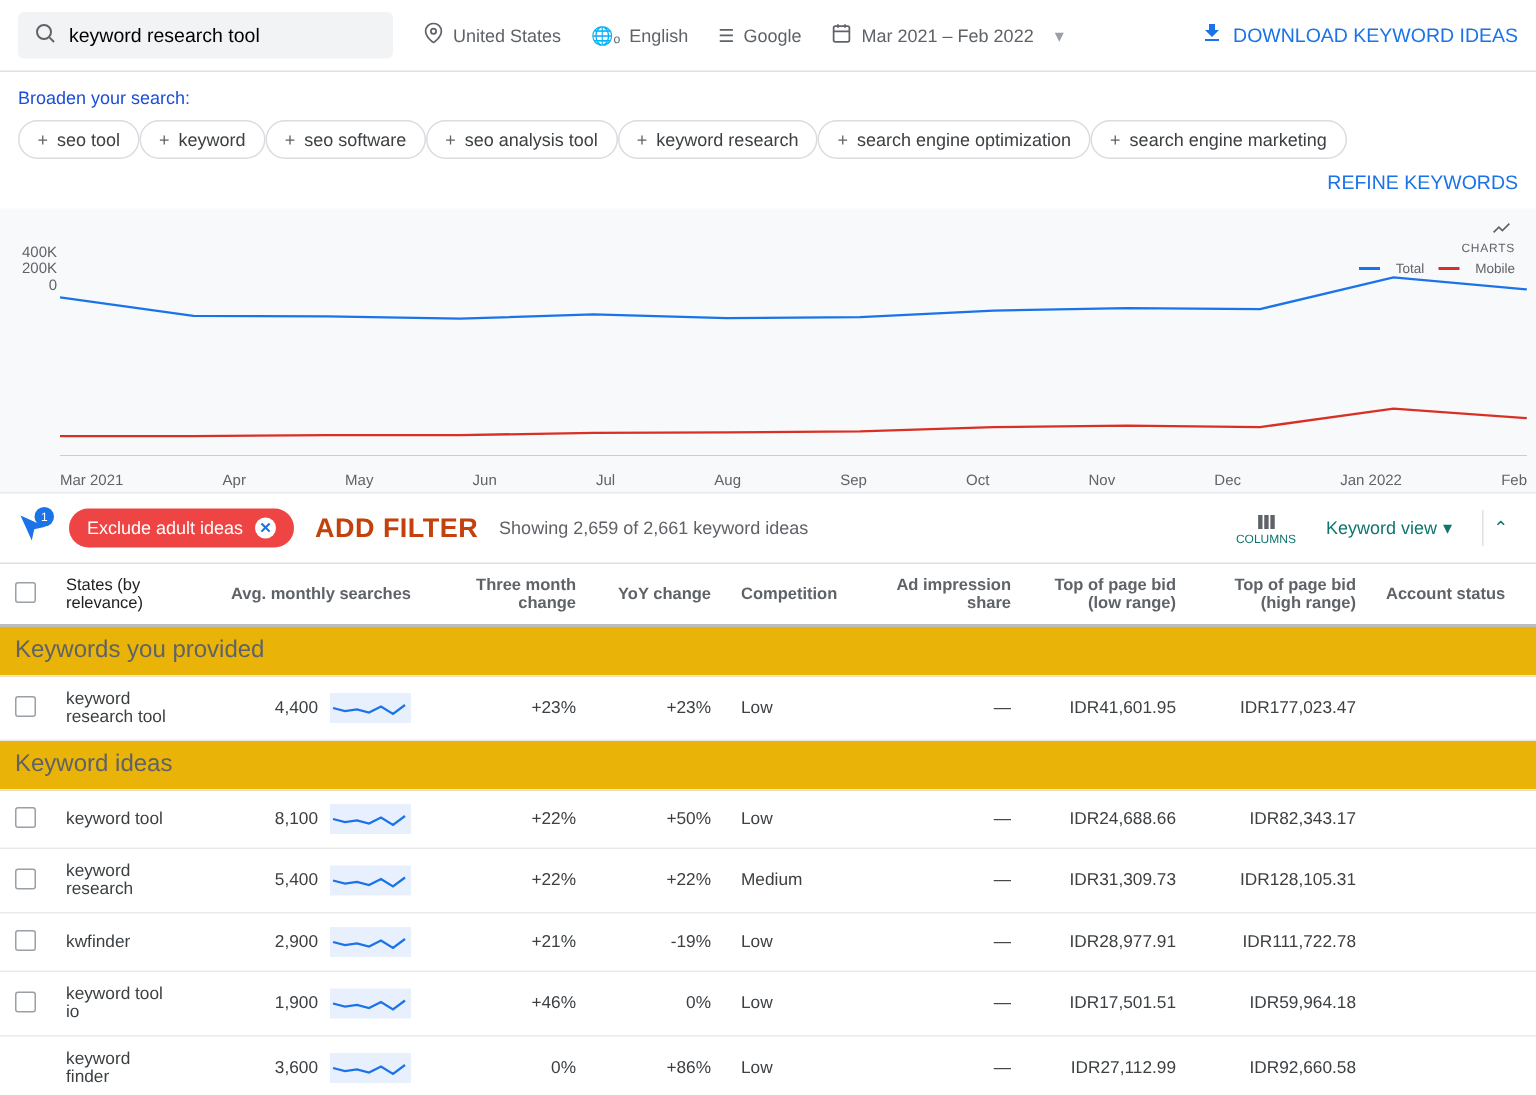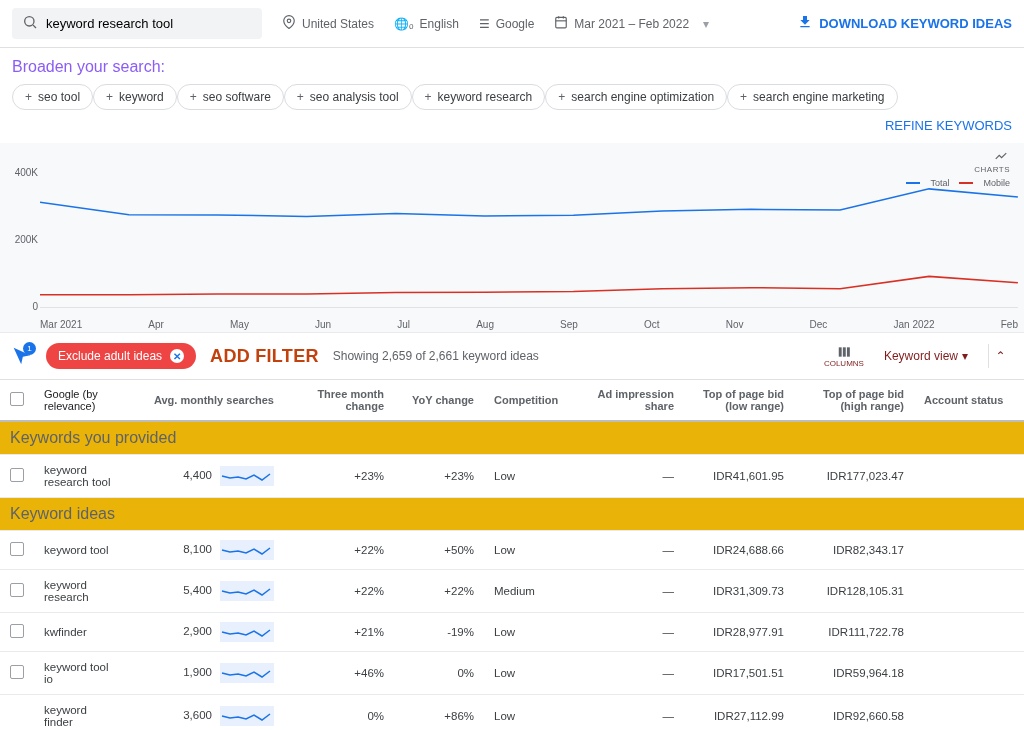--- a/index.html
+++ b/index.html
@@ -1,39 +1,39 @@
 <!DOCTYPE html>
 <html><head>
 <meta charset="utf-8">
 <style>
 *{box-sizing:border-box;margin:0;padding:0;font-family:Arial,Helvetica,sans-serif}
 body{background:#fff;font-size:12px;color:#3c4043}
 .topbar{display:flex;align-items:center;padding:8px 12px;border-bottom:1px solid #e0e0e0;gap:20px}
 .search-box{display:flex;align-items:center;background:#f1f3f4;border-radius:4px;padding:6px 10px;width:250px}
 .search-box input{border:none;background:transparent;outline:none;font-size:13px;margin-left:8px;width:100%}
 .top-opt{display:flex;align-items:center;gap:6px;font-size:12px;color:#5f6368}
-.download-link{margin-left:auto;color:#1a73e8;font-weight:700;font-size:13px;display:flex;align-items:center;gap:6px;cursor:pointer}
+.download-link{margin-left:auto;color:#1a73e8;font-weight:400;font-size:13px;display:flex;align-items:center;gap:6px;cursor:pointer}
 .filter-row{display:flex;align-items:center;padding:10px 12px;gap:8px;flex-wrap:wrap}
-.filter-label{font-size:16px;color:#8b5cf6;margin-right:0}
+.filter-label{font-size:12px;color:#1d4ed8;margin-right:0}
 .chip{display:inline-flex;align-items:center;gap:6px;border:1px solid #dadce0;border-radius:16px;padding:5px 12px;font-size:12px;color:#3c4043;cursor:pointer}
 .chip .plus{color:#5f6368}
 .refine{margin-left:auto;color:#1a73e8;font-weight:400;font-size:13px;cursor:pointer}
 .chart-area{background:#f8f9fa;height:190px;position:relative;border-bottom:1px solid #e8eaed}
 .chart-legend{position:absolute;top:6px;right:14px;font-size:9px;color:#5f6368;text-align:right}
 .legend-items{display:flex;gap:10px;margin-top:4px;align-items:center}
 .lg-line{width:14px;height:2px;display:inline-block}
 .chart-svg{position:absolute;left:40px;right:6px;top:24px;bottom:20px}
-.y-labels{position:absolute;left:6px;top:24px;bottom:20px;width:32px;display:flex;flex-direction:column;justify-content:space-between;font-size:10px;color:#5f6368;text-align:right}
+.y-labels{position:absolute;left:6px;top:24px;bottom:20px;width:32px;display:flex;flex-direction:column;font-size:10px;color:#5f6368;text-align:right}
 .x-labels{position:absolute;left:40px;right:6px;bottom:2px;display:flex;justify-content:space-between;font-size:10px;color:#5f6368}
 .controls-row{display:flex;align-items:center;padding:10px 12px;gap:14px;border-bottom:1px solid #e0e0e0}
 .pill-ideas{background:#ef4444;color:#fff;border-radius:16px;padding:6px 12px;display:flex;align-items:center;gap:8px;font-size:12px}
 .pill-ideas .x{background:#fff;color:#1a73e8;border-radius:50%;width:14px;height:14px;display:flex;align-items:center;justify-content:center;font-size:10px;font-weight:bold}
 .add-filter{color:#c2410c;font-weight:700;font-size:18px;letter-spacing:.3px;cursor:pointer}
 .showing{color:#5f6368;font-size:12px}
-.right-ctrls{margin-left:auto;display:flex;align-items:center;gap:20px;color:#7f1d1d}
+.right-ctrls{margin-left:auto;display:flex;align-items:center;gap:20px;color:#0f766e}
 .col-icon{display:flex;flex-direction:column;align-items:center;font-size:8px}
 .kview{display:flex;align-items:center;gap:4px;font-size:12px}
 .chev{width:24px;height:24px;display:flex;align-items:center;justify-content:center;border-left:1px solid #e0e0e0;cursor:pointer}
 .notif-icon{display:flex;align-items:center;cursor:pointer;position:relative}
 .notif-badge{position:absolute;top:-4px;right:-4px;background:#1a73e8;color:#fff;border-radius:50%;width:13px;height:13px;font-size:8px;display:flex;align-items:center;justify-content:center}
 table{width:100%;border-collapse:collapse}
 thead th{text-align:left;font-weight:700;font-size:11px;color:#5f6368;padding:8px 10px;border-bottom:2px solid #bdbdbd;background:#fff}
 thead th.r{text-align:right}
 .section-row td{background:#eab308;color:#5f6368;font-size:16px;padding:7px 10px}
 tbody td{padding:9px 10px;border-bottom:1px solid #e8eaed;font-size:11.5px;color:#3c4043}
@@ -159,21 +159,21 @@
         <span>▾</span>
       </div>
     <div class="chev">⌃</div>
   </div>
 </div>
 
 <table>
 <thead>
 <tr>
   <th style="width:28px"><span class="cb"></span></th>
-  <th class="th-sort">Google (by relevance)</th>
+  <th class="th-sort">States (by relevance)</th>
   <th class="r" style="width:160px">Avg. monthly searches</th>
   <th class="r" style="width:110px">Three month change</th>
   <th class="r" style="width:90px">YoY change</th>
   <th style="width:90px">Competition</th>
   <th class="r" style="width:110px">Ad impression share</th>
   <th class="r" style="width:110px">Top of page bid (low range)</th>
   <th class="r" style="width:120px">Top of page bid (high range)</th>
   <th style="width:110px">Account status</th>
 </tr>
 </thead>

